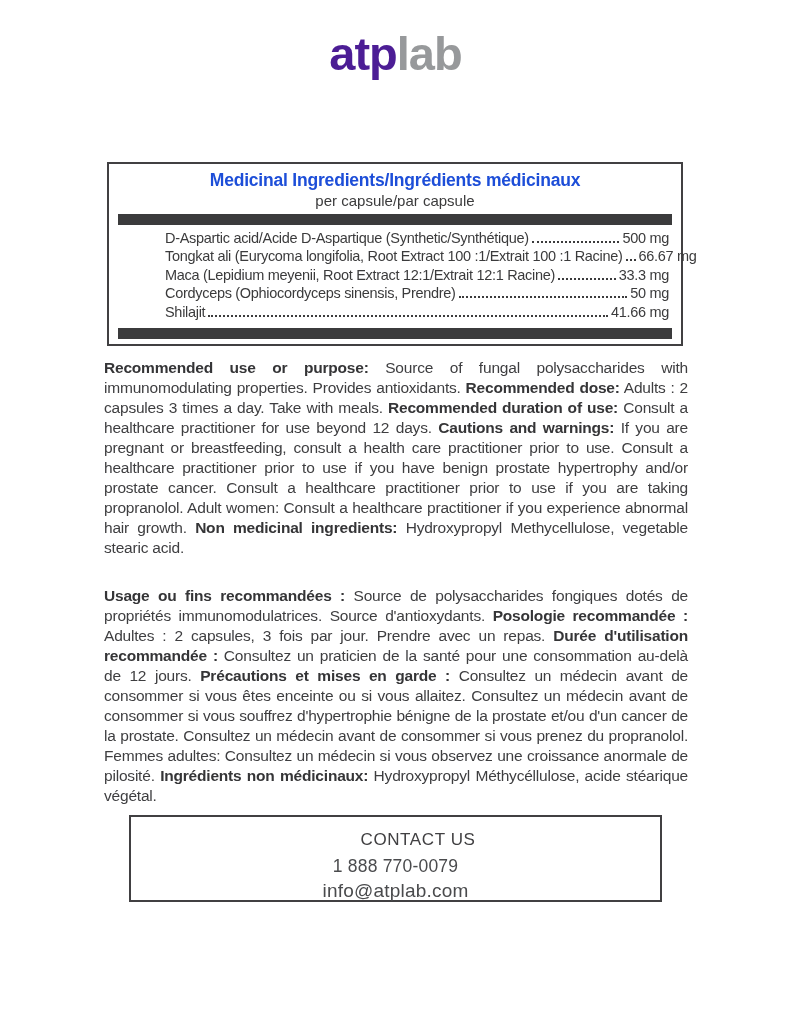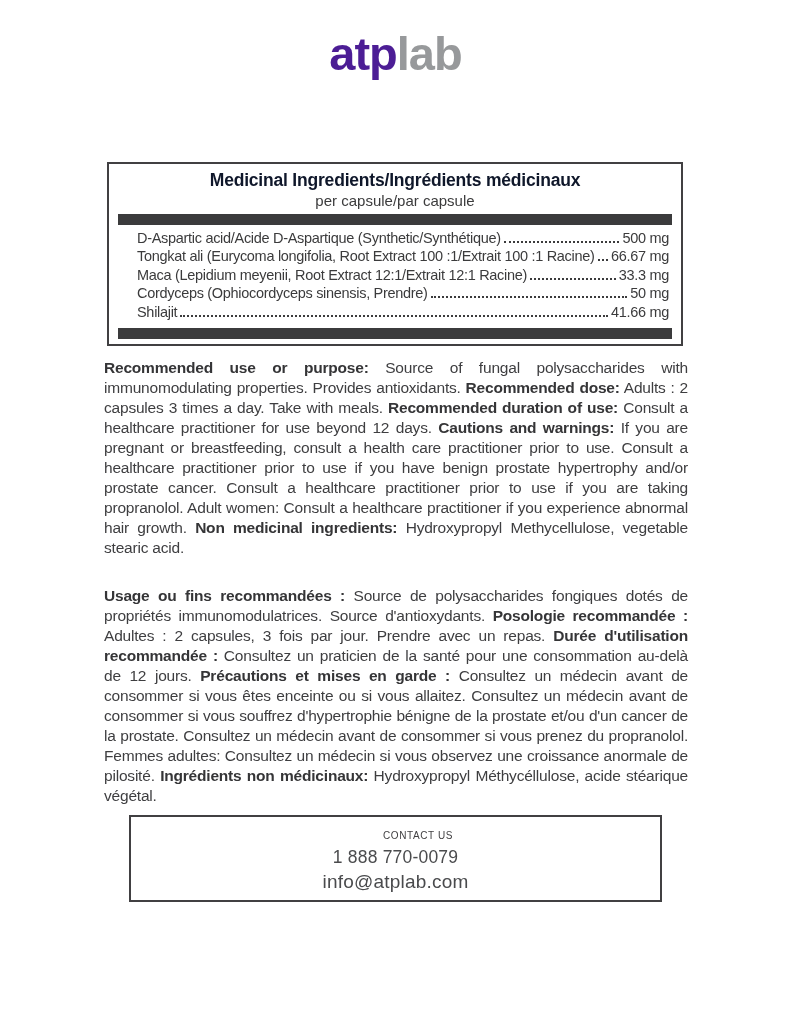--- a/index.html
+++ b/index.html
@@ -31,36 +31,36 @@
     width: 576px; height: 184px;
     border: 2px solid #414042;
     background: #ffffff;
   }
   .panel-title {
     text-align: center;
     font-size: 17.5px;
     font-weight: bold;
     margin-top: 6px;
     letter-spacing: -0.2px;
-    color: #0f172a;
+    color: #1d4ed8;
   }
   .panel-subtitle {
     text-align: center;
     font-size: 15px;
     margin-top: 1px;
     color: #3b3b3c;
   }
   .bar {
     height: 11px;
     margin: 0 9px;
     background: #3b3b3c;
   }
   .bar.top { margin-top: 5px; }
   .bar.bottom { margin-top: 5px; }
-  .ing-rows { padding: 4px 12px 2px 28px; }
+  .ing-rows { padding: 4px 12px 2px 28px; margin-left: 28px; }
   .ing-row {
     display: flex;
     align-items: baseline;
     font-size: 14.5px;
     line-height: 18.4px;
     letter-spacing: -0.3px;
     color: #3b3b3c;
     white-space: nowrap;
   }
   .ing-row .dots {
@@ -89,21 +89,21 @@
   
   .contact {
     position: absolute;
     left: 129px; top: 815px;
     width: 533px; height: 87px;
     border: 2px solid #414042;
     text-align: center;
     color: #4a4b4d;
   }
   .contact-heading {
-    font-size: 10px;
+    font-size: 17px;
     letter-spacing: 0.6px;
     margin-top: 13px;
     color: #414042;
     margin-left: 45px;
   }
   .contact-phone {
     font-size: 17.5px;
     margin-top: 6px;
     letter-spacing: 0.2px;
   }

